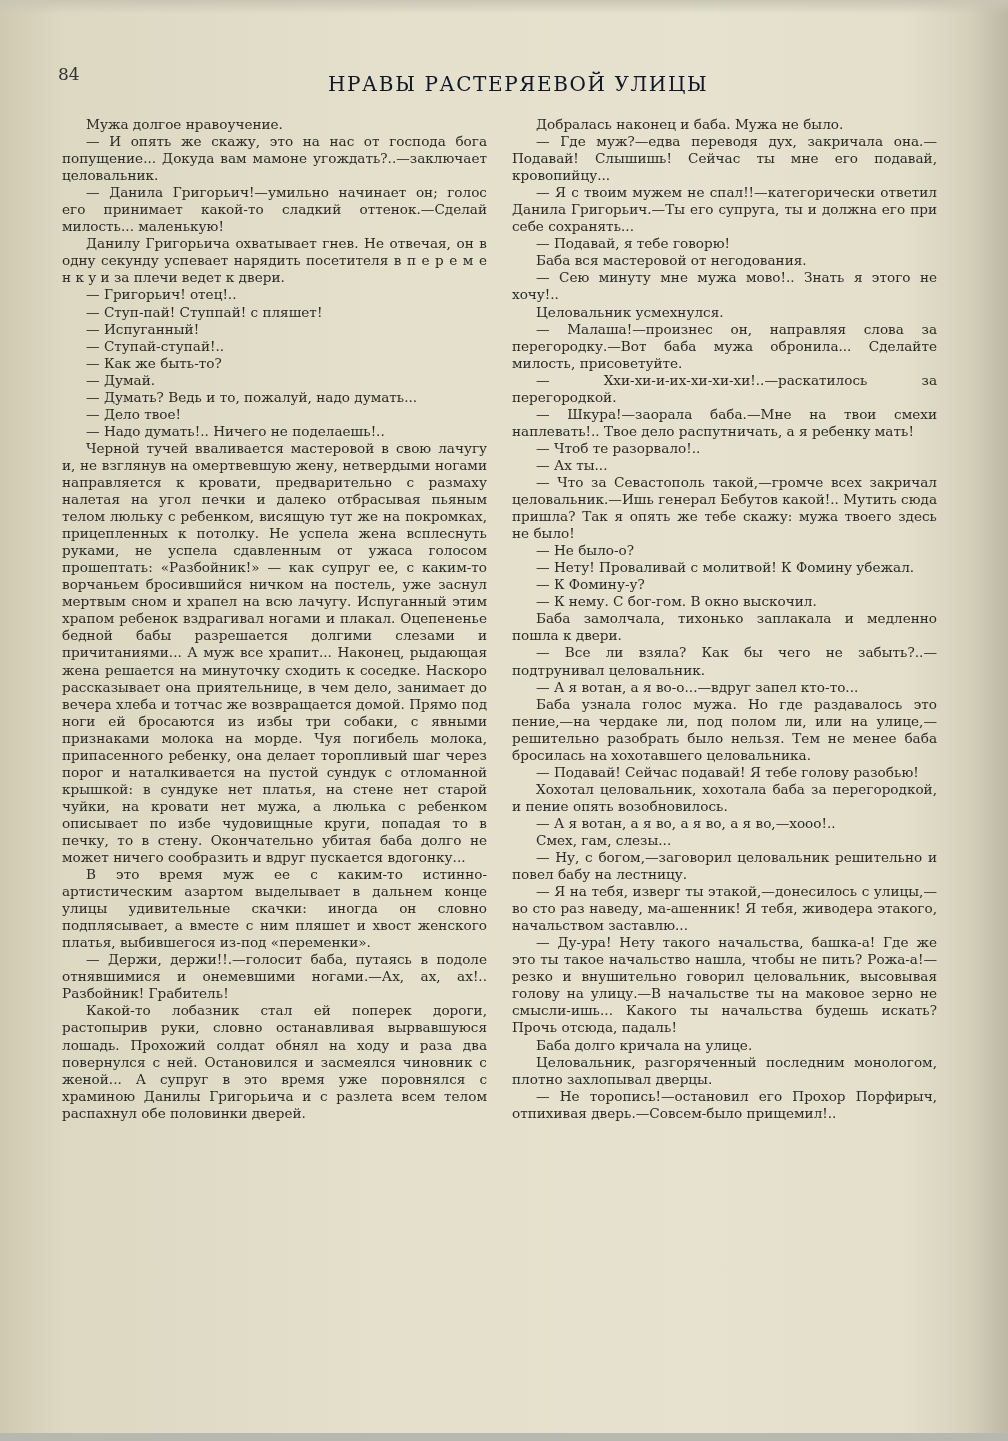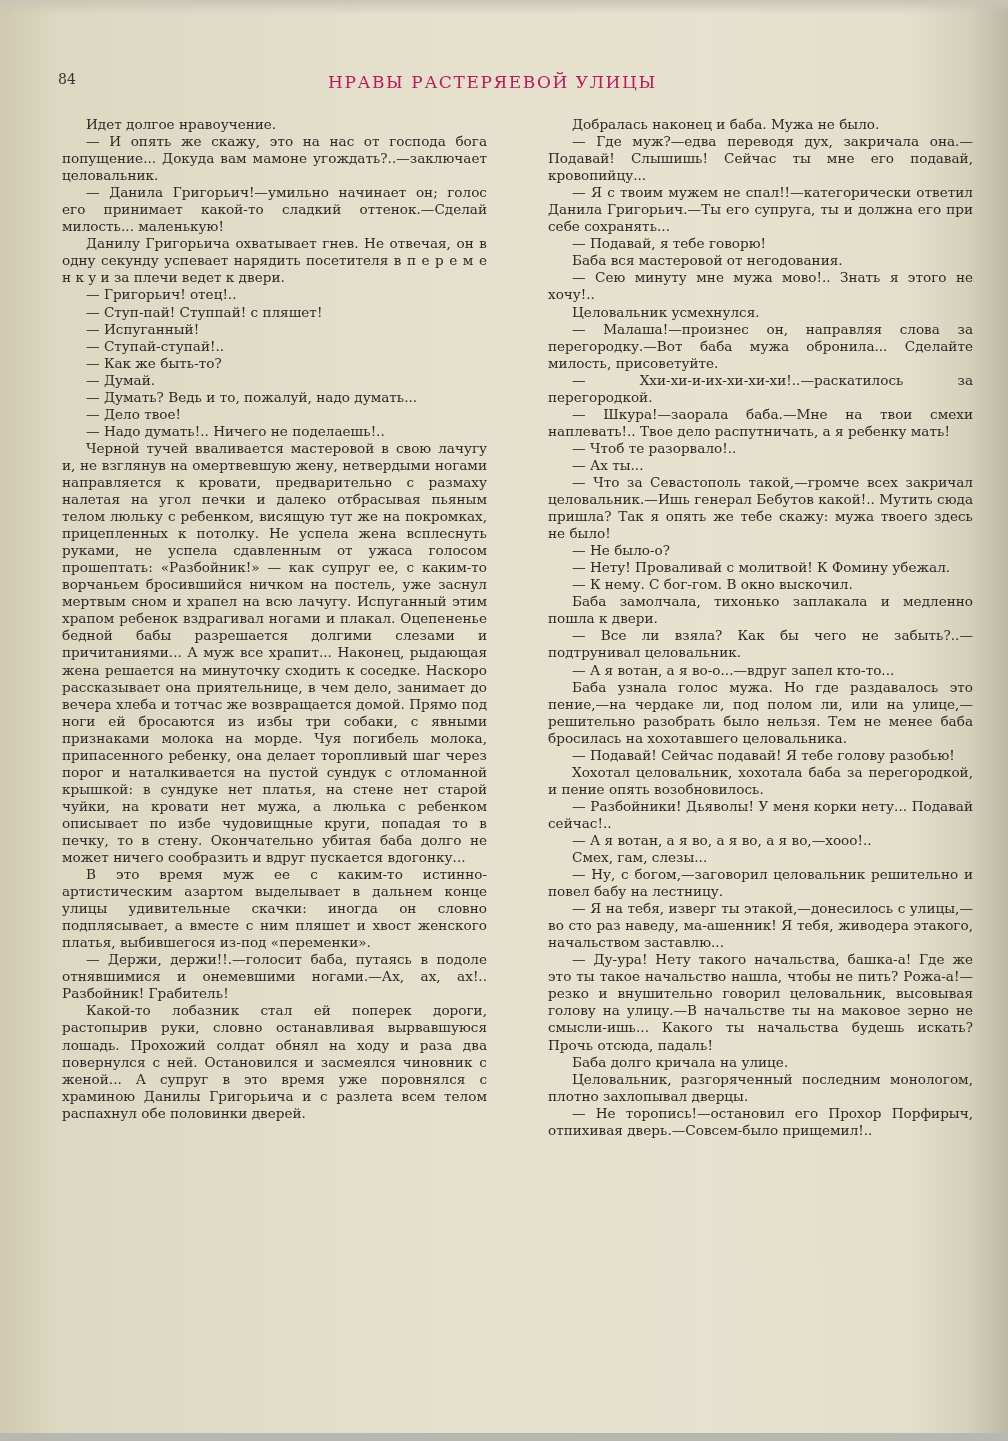--- a/index.html
+++ b/index.html
@@ -15,49 +15,49 @@
     background: linear-gradient(180deg, #c9c6b6 0%, rgba(220,215,196,0) 100%);
   }
   .page-bottom-shade {
     position: absolute; left: 0; bottom: 0; width: 1008px; height: 8px;
     background: #b9b8b0;
   }
   .header {
     position: absolute; top: 64px; left: 58px; width: 860px; height: 30px;
   }
   .page-number {
-    position: absolute; left: 0; top: 7px;
-    font-size: 14px; color: #333;
+    position: absolute; left: 0; top: 0;
+    font-size: 17px; color: #333;
   }
   .running-title {
     position: absolute; left: 270px; top: 8px;
-    font-size: 17px; letter-spacing: 1.6px; color: #be185d;
+    font-size: 20px; letter-spacing: 1.6px; color: #0f172a;
   }
   .column {
     position: absolute; top: 116px;
     font-size: 13.6px; line-height: 17.05px;
     text-align: justify;
     hyphens: manual;
   }
   .col-left { left: 62px; width: 425px; }
-  .col-right { left: 548px; width: 425px; }
+  .col-right { left: 512px; width: 425px; }
   .para { margin: 0; text-indent: 24px; }
 </style>
 </head>
 <body>
 
 <div class="page-top-shade"></div>
 
 <div class="header">
   <span class="page-number">84</span>
   <span class="running-title">НРАВЫ РАСТЕРЯЕВОЙ УЛИЦЫ</span>
 </div>
 
 <div class="column col-left">
-  <p class="para">Идет долгое нравоучение.</p>
+  <p class="para">Мужа долгое нравоучение.</p>
   <p class="para">— И опять же скажу, это на нас от господа бога попущение... Докуда вам мамоне угождать?..—заключает целовальник.</p>
   <p class="para">— Данила Григорьич!—умильно начинает он; голос его принимает какой-то сладкий оттенок.—Сделай милость... маленькую!</p>
   <p class="para">Данилу Григорьича охватывает гнев. Не отвечая, он в одну секунду успевает нарядить посетителя в п е р е м е н к у и за плечи ведет к двери.</p>
   <p class="para">— Григорьич! отец!..</p>
   <p class="para">— Ступ-пай! Ступпай! с пляшет!</p>
   <p class="para">— Испуганный!</p>
   <p class="para">— Ступай-ступай!..</p>
   <p class="para">— Как же быть-то?</p>
   <p class="para">— Думай.</p>
   <p class="para">— Думать? Ведь и то, пожалуй, надо думать...</p>
@@ -78,28 +78,28 @@
   <p class="para">— Сею минуту мне мужа мово!.. Знать я этого не хочу!..</p>
   <p class="para">Целовальник усмехнулся.</p>
   <p class="para">— Малаша!—произнес он, направляя слова за перегородку.—Вот баба мужа обронила... Сделайте милость, присоветуйте.</p>
   <p class="para">— Ххи-хи-и-их-хи-хи-хи!..—раскатилось за перегородкой.</p>
   <p class="para">— Шкура!—заорала баба.—Мне на твои смехи наплевать!.. Твое дело распутничать, а я ребенку мать!</p>
   <p class="para">— Чтоб те разорвало!..</p>
   <p class="para">— Ах ты...</p>
   <p class="para">— Что за Севастополь такой,—громче всех закричал целовальник.—Ишь генерал Бебутов какой!.. Мутить сюда пришла? Так я опять же тебе скажу: мужа твоего здесь не было!</p>
   <p class="para">— Не было-о?</p>
   <p class="para">— Нету! Проваливай с молитвой! К Фомину убежал.</p>
+  <p class="para">— К Фомину-у?</p>
   <p class="para">— К нему. С бог-гом. В окно выскочил.</p>
   <p class="para">Баба замолчала, тихонько заплакала и медленно пошла к двери.</p>
   <p class="para">— Все ли взяла? Как бы чего не забыть?..—подтрунивал целовальник.</p>
   <p class="para">— А я вотан, а я во-о...—вдруг запел кто-то...</p>
   <p class="para">Баба узнала голос мужа. Но где раздавалось это пение,—на чердаке ли, под полом ли, или на улице,—решительно разобрать было нельзя. Тем не менее баба бросилась на хохотавшего целовальника.</p>
   <p class="para">— Подавай! Сейчас подавай! Я тебе голову разобью!</p>
   <p class="para">Хохотал целовальник, хохотала баба за перегородкой, и пение опять возобновилось.</p>
-  <p class="para">— Разбойники! Дьяволы! У меня корки нету... Подавай сейчас!..</p>
   <p class="para">— А я вотан, а я во, а я во, а я во,—хооо!..</p>
   <p class="para">Смех, гам, слезы...</p>
   <p class="para">— Ну, с богом,—заговорил целовальник решительно и повел бабу на лестницу.</p>
   <p class="para">— Я на тебя, изверг ты этакой,—донесилось с улицы,—во сто раз наведу, ма-ашенник! Я тебя, живодера этакого, начальством заставлю...</p>
   <p class="para">— Ду-ура! Нету такого начальства, башка-а! Где же это ты такое начальство нашла, чтобы не пить? Рожа-а!—резко и внушительно говорил целовальник, высовывая голову на улицу.—В начальстве ты на маковое зерно не смысли-ишь... Какого ты начальства будешь искать? Прочь отсюда, падаль!</p>
   <p class="para">Баба долго кричала на улице.</p>
   <p class="para">Целовальник, разгоряченный последним монологом, плотно захлопывал дверцы.</p>
   <p class="para">— Не торопись!—остановил его Прохор Порфирыч, отпихивая дверь.—Совсем-было прищемил!..</p>
 </div>
 

